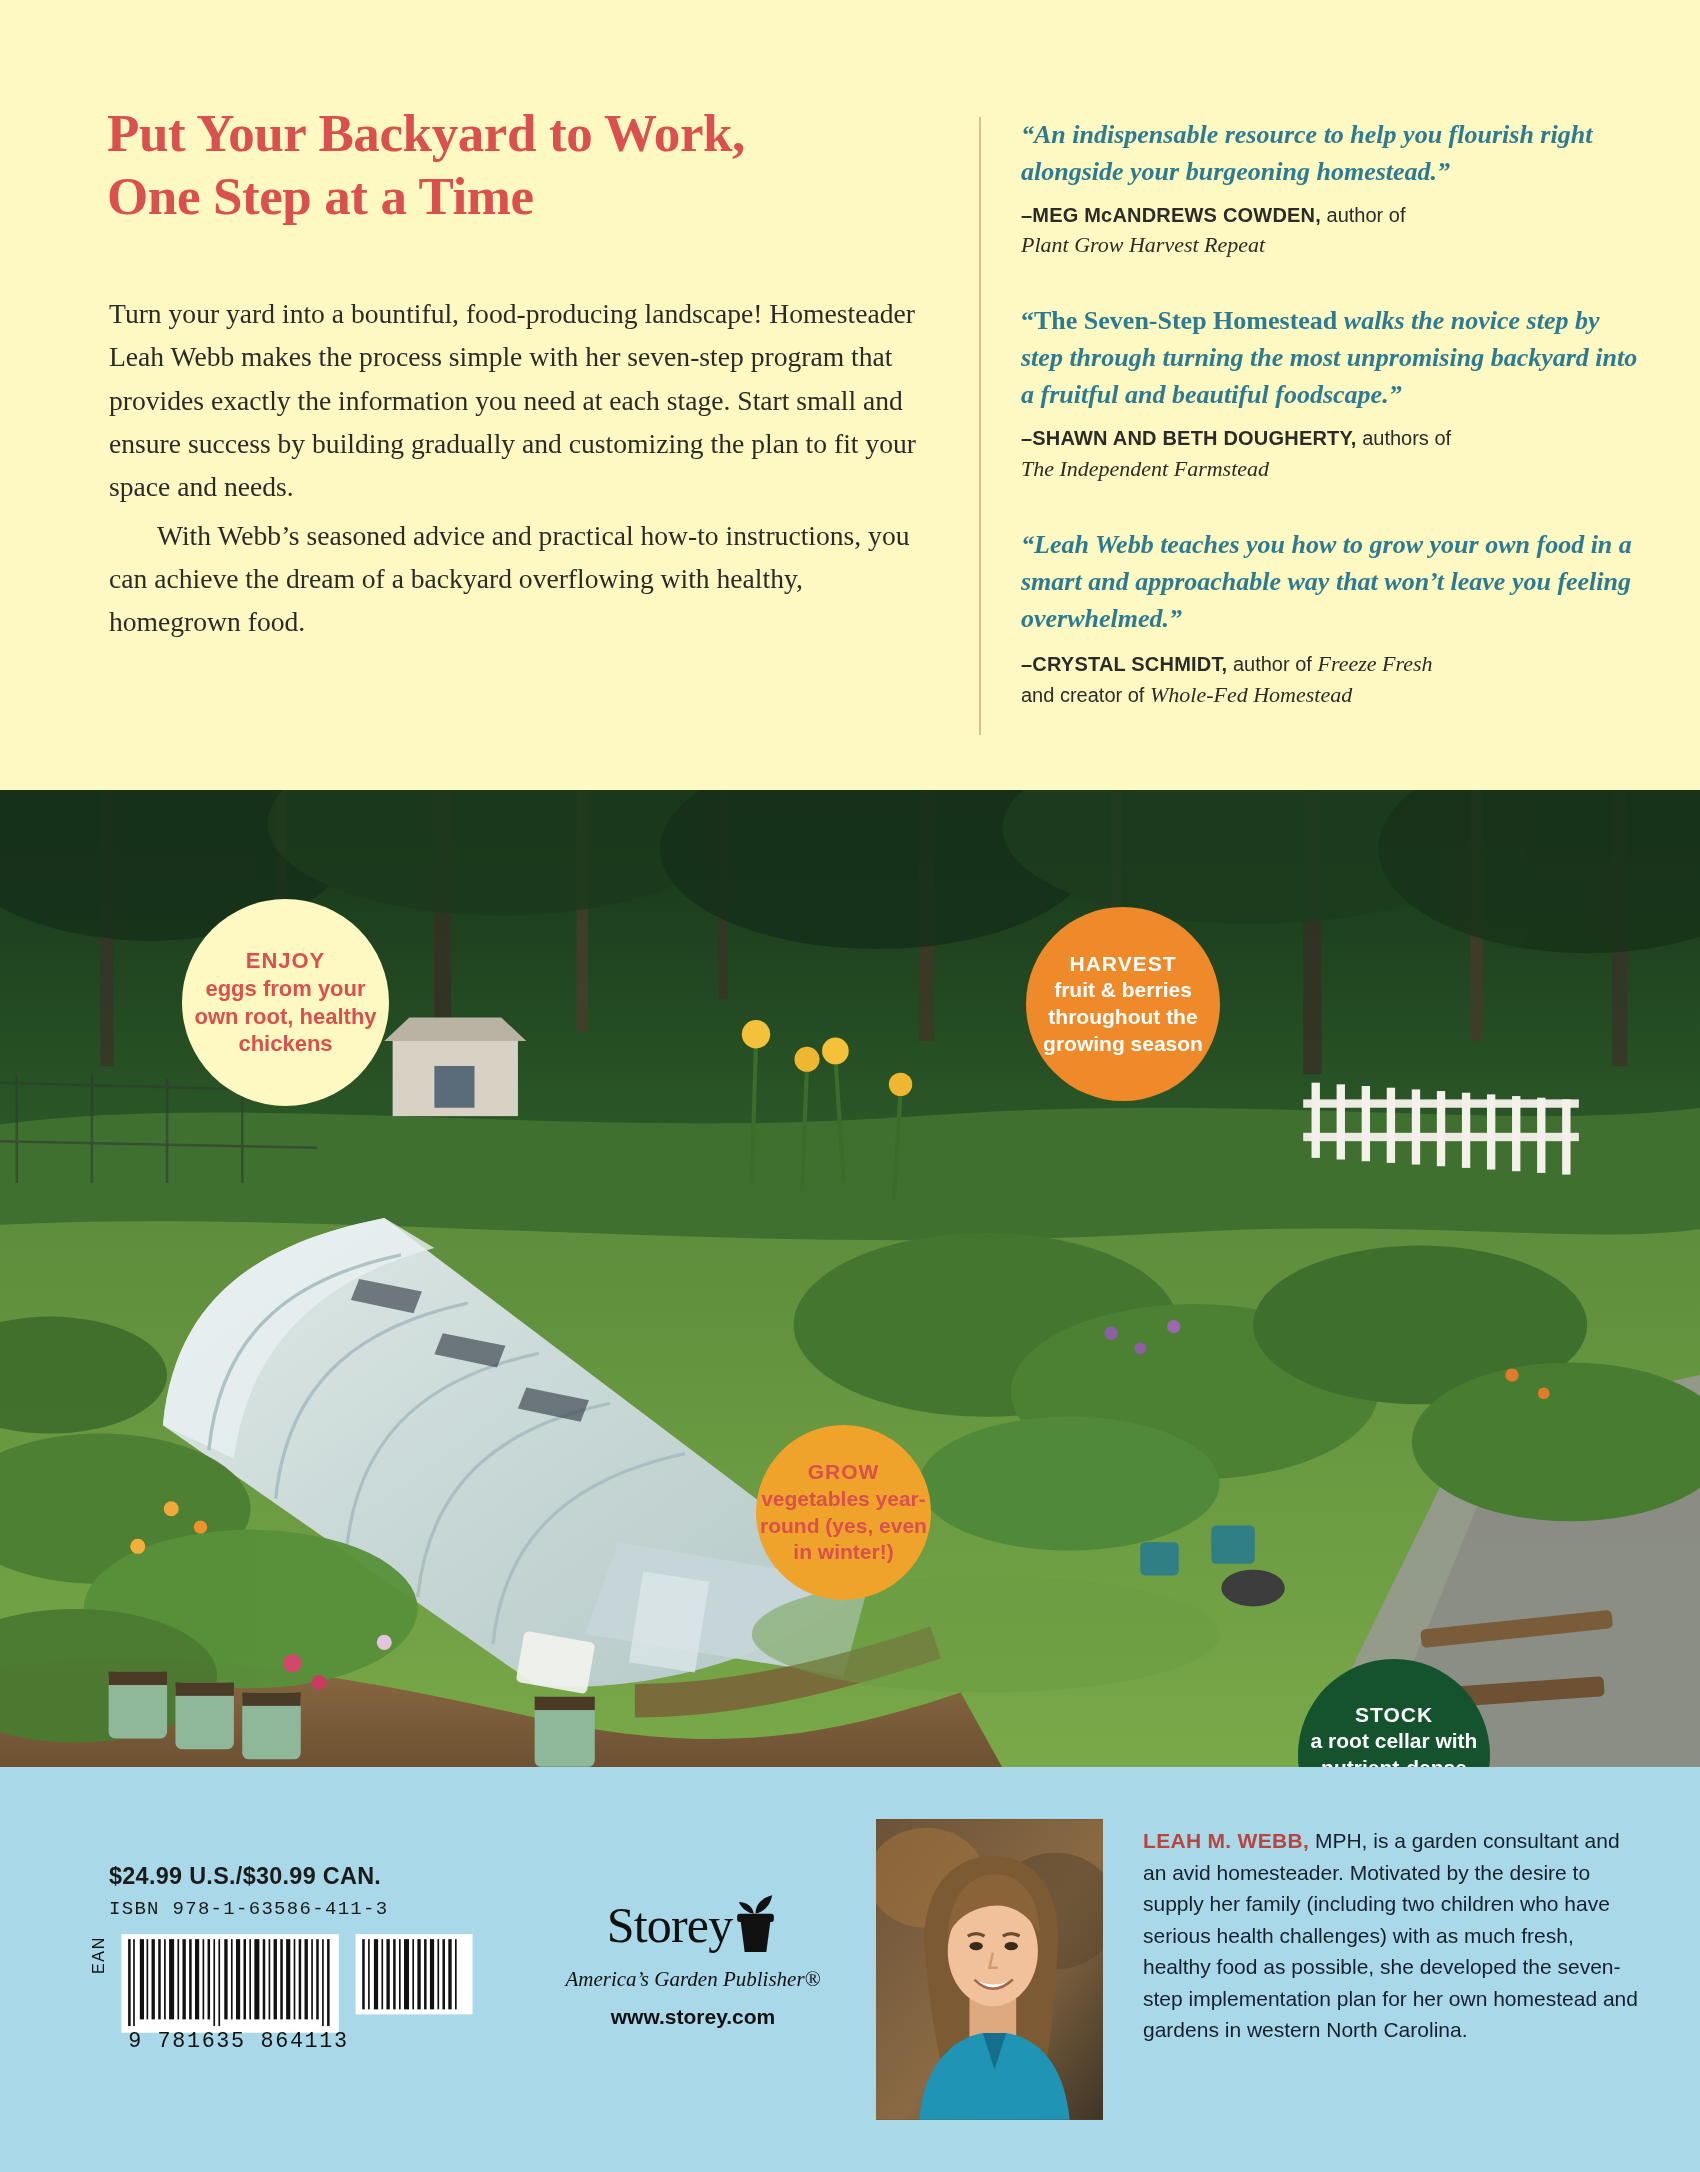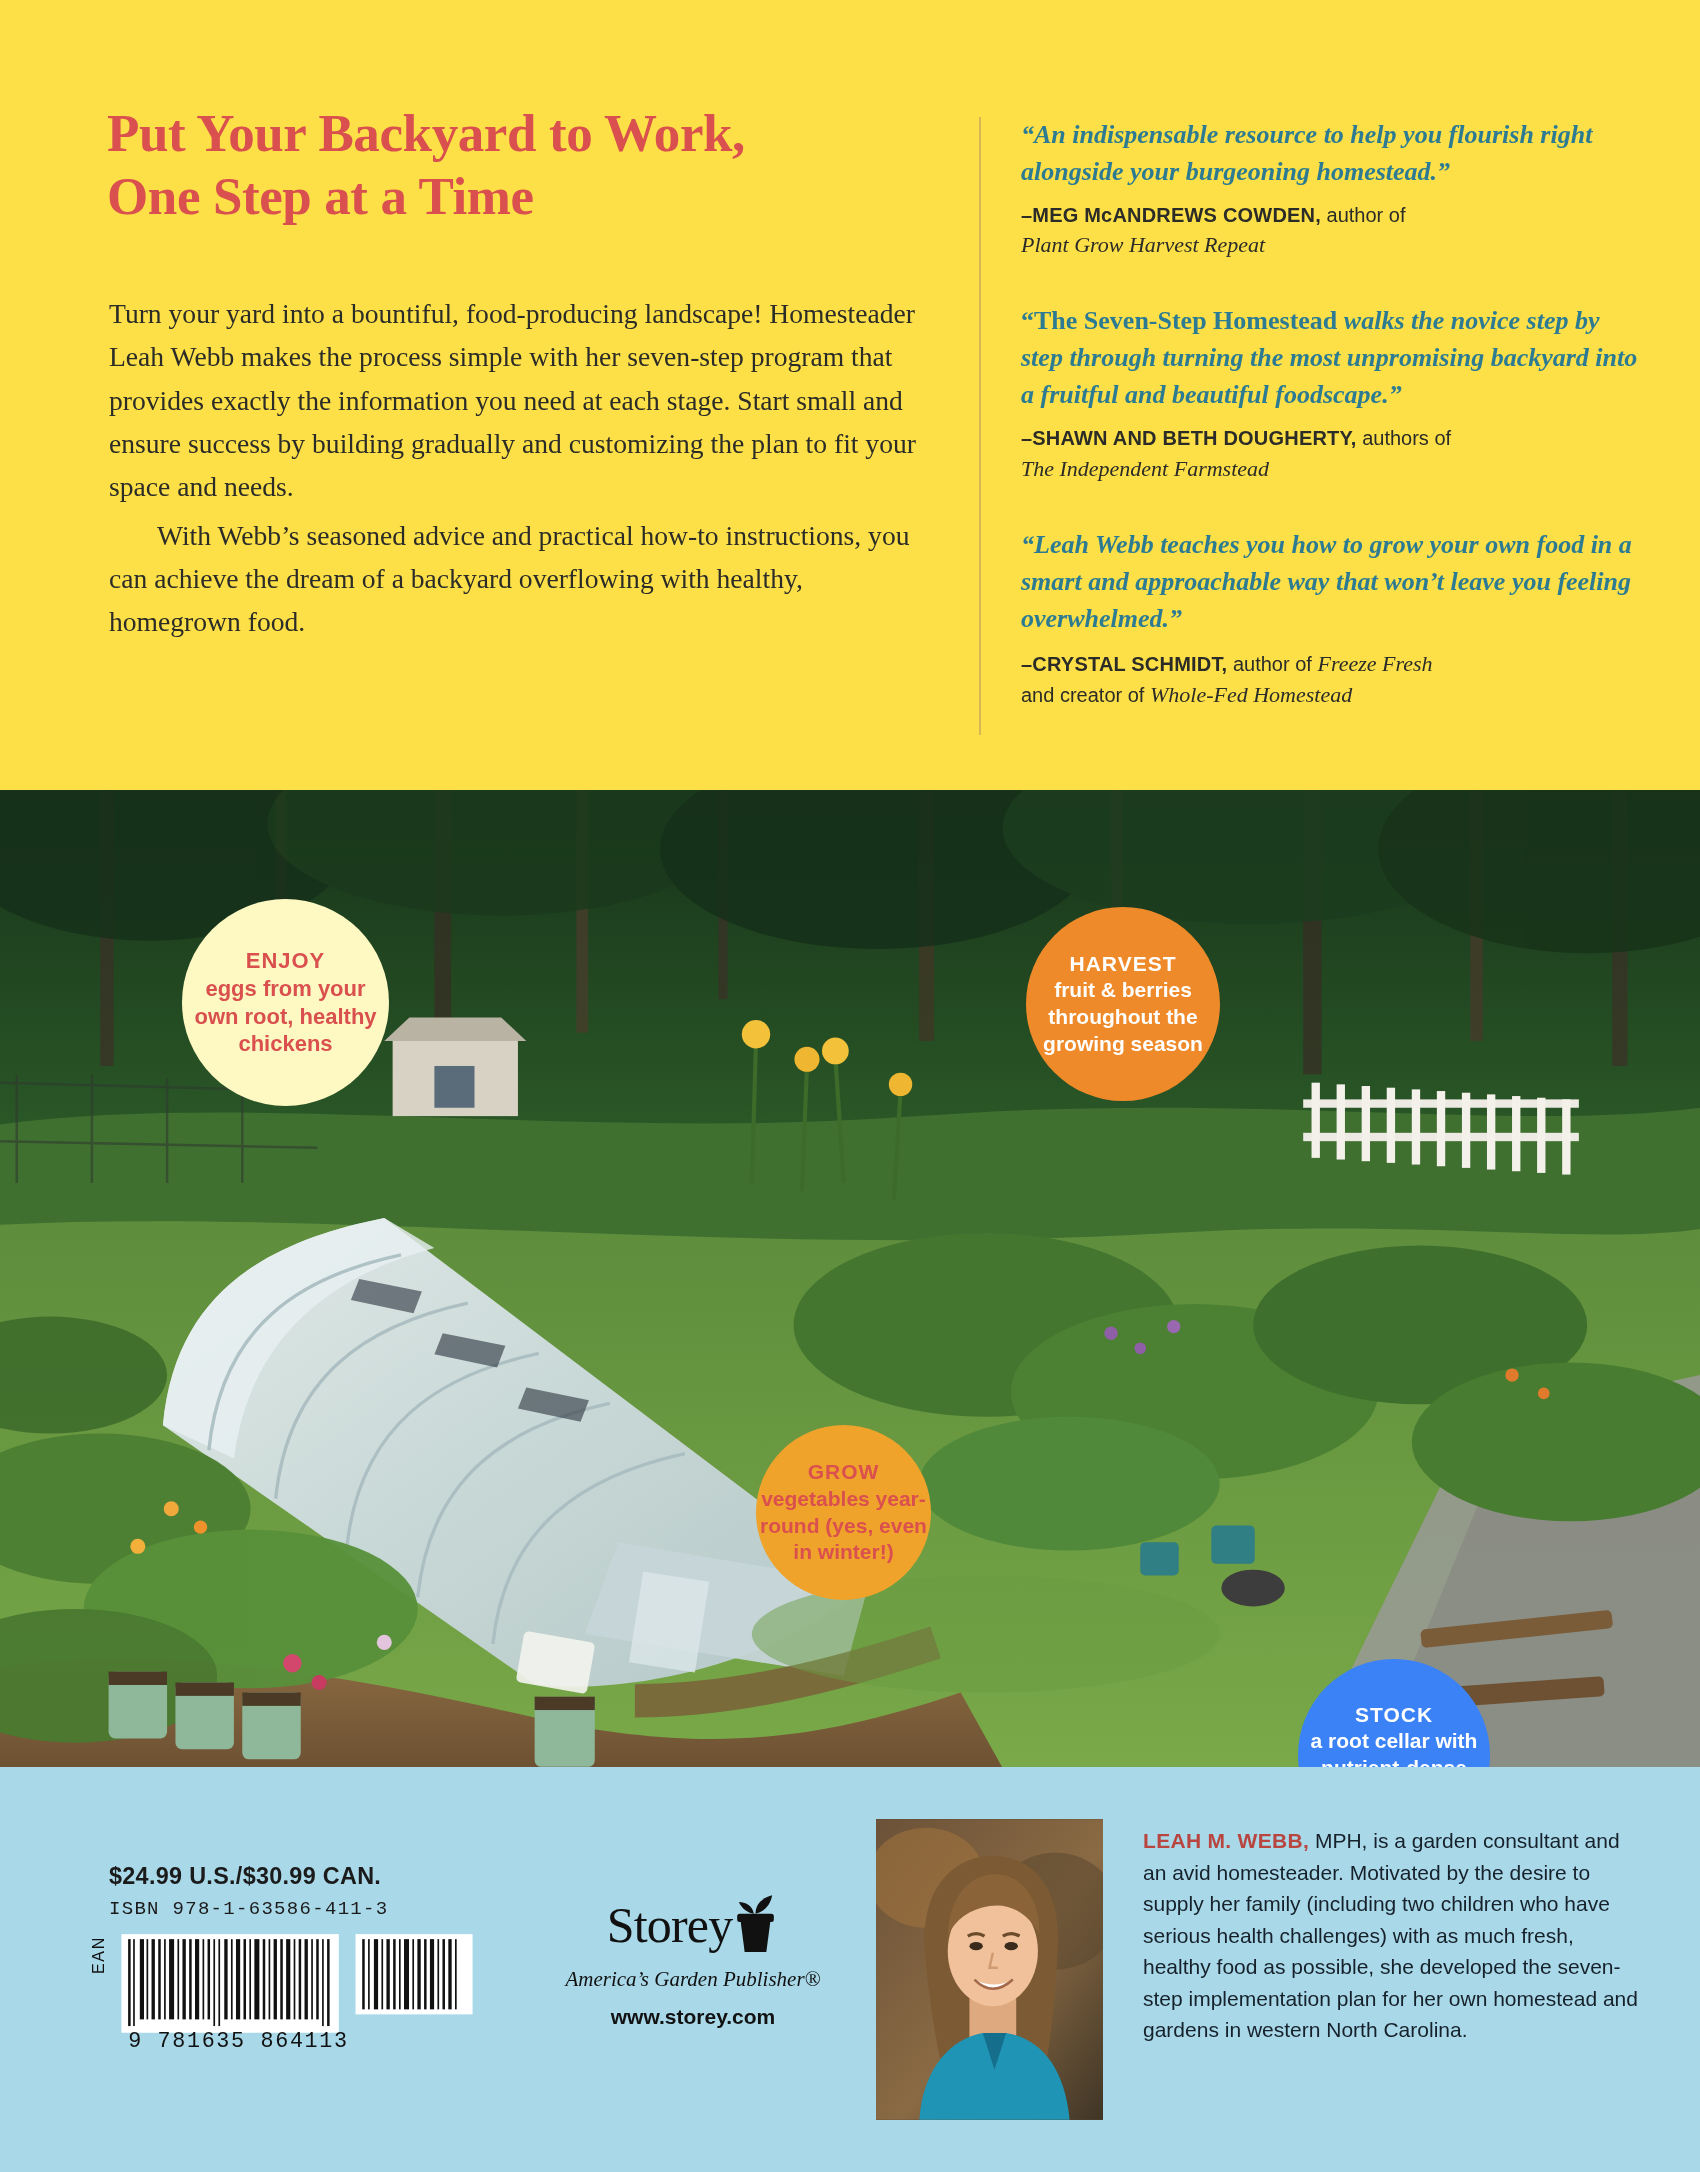--- a/index.html
+++ b/index.html
@@ -18,21 +18,21 @@
     background: #fada6a;
     overflow: hidden;
   }
 
   
   .top-area {
     position: absolute;
     left: 0; top: 0;
     width: 1700px;
     height: 790px;
-    background: #fde047;
+    background: #fef9c3;
   }
 
   .headline {
     position: absolute;
     left: 107px;
     top: 102px;
     width: 844px;
     color: #d9504e;
     font-family: "Liberation Serif", serif;
     font-weight: bold;
@@ -132,21 +132,21 @@
   .callout-grow {
     left: 756px; top: 635px;
     width: 175px; height: 175px;
     background: #f0a32b;
     color: #d9504e;
     font-size: 21px;
   }
   .callout-stock {
     left: 1298px; top: 869px;
     width: 192px; height: 192px;
-    background: #3b82f6;
+    background: #14532d;
     font-size: 21px;
   }
 
   
   .bottom {
     position: absolute;
     left: 0; top: 1767px;
     width: 1700px;
     height: 405px;
     background: #a9d8e8;

